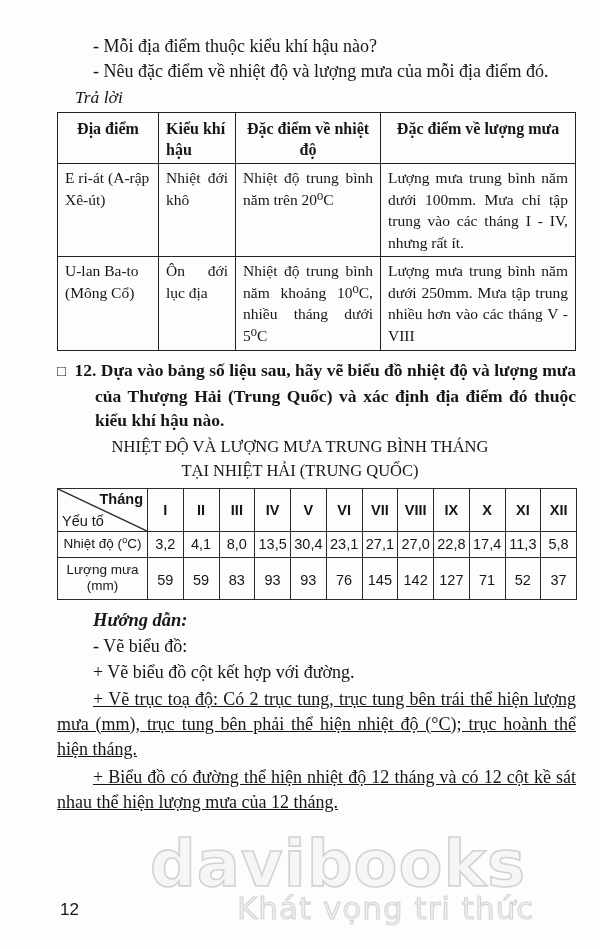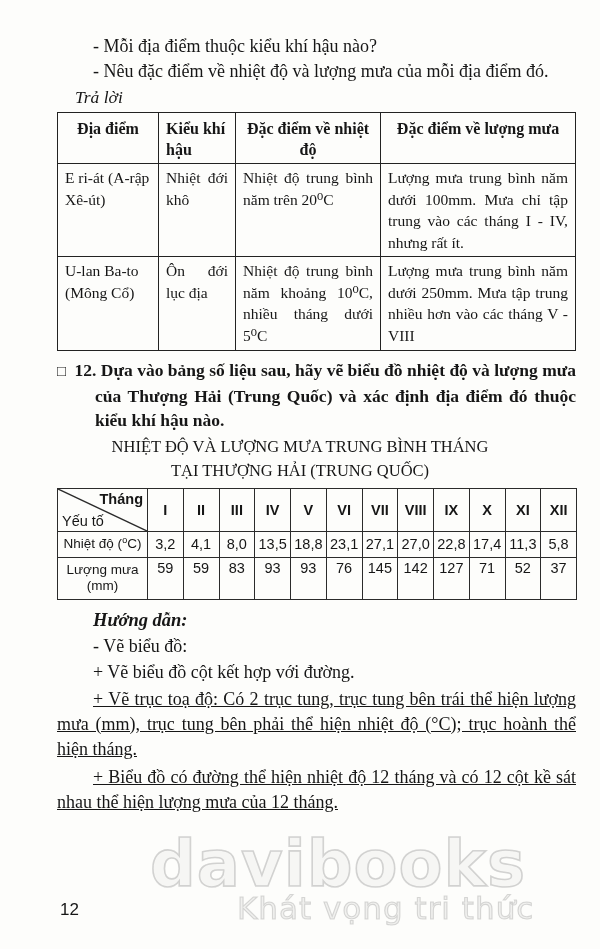--- a/index.html
+++ b/index.html
@@ -44,21 +44,21 @@
   table.monthly th,table.monthly td{border:1.5px solid #2b2b2b;text-align:center;padding:0;}
   .corner{position:relative;height:42px;}
   .corner svg{position:absolute;left:0;top:0;width:100%;height:100%;}
   .corner .c-top{position:absolute;top:2px;right:4px;font-weight:bold;font-size:14.5px;}
   .corner .c-bot{position:absolute;bottom:2px;left:4px;font-weight:normal;font-size:14.5px;}
   th.month{font-weight:bold;font-size:14.5px;}
   tr.trow{height:26px;}
   tr.rrow{height:42px;}
   td.rowlab{font-size:13.5px;line-height:16px;padding:2px 1px;vertical-align:middle;}
   td.val{font-size:14.5px;}
-  tr.rrow td.val{vertical-align:top;padding-top:2px;}
+  tr.rrow td.val{vertical-align:top;padding-top:14px;}
 
   
   .guide-head{margin:9px 0 0 93px;font-size:18.5px;line-height:23px;font-weight:bold;font-style:italic;}
   .guide-line{margin:2px 28px 0 93px;font-size:18px;line-height:24px;}
   .guide-para{margin:3px 24px 0 57px;font-size:18px;line-height:25px;text-align:justify;text-indent:36px;text-decoration:underline;}
 
   
   .page-num{position:absolute;left:60px;top:900px;font-family:"Liberation Sans","DejaVu Sans",sans-serif;font-size:17px;}
   .wm1{
     position:absolute;left:150px;top:832px;
@@ -109,21 +109,21 @@
       <td class="cell-just">Ôn đới lục địa</td>
       <td class="cell-just">Nhiệt độ trung bình năm khoảng 10⁰C, nhiều tháng dưới 5⁰C</td>
       <td class="cell-just">Lượng mưa trung bình năm dưới 250mm. Mưa tập trung nhiều hơn vào các tháng V - VIII</td>
     </tr>
   </tbody>
     </table>
 
   <p class="q12"><span class="bullet">□</span> <span>12. Dựa vào bảng số liệu sau, hãy vẽ biểu đồ nhiệt độ và lượng mưa của Thượng Hải (Trung Quốc) và xác định địa điểm đó thuộc kiểu khí hậu nào.</span></p>
 
   <p class="tbl-title">NHIỆT ĐỘ VÀ LƯỢNG MƯA TRUNG BÌNH THÁNG</p>
-  <p class="tbl-title">TẠI THƯỢNG HẢI (TRUNG QUỐC)</p>
+  <p class="tbl-title">TẠI NHIỆT HẢI (TRUNG QUỐC)</p>
 
   <table class="monthly">
     <colgroup>
       <col style="width:90px">
         <col>
         <col>
         <col>
         <col>
         <col>
         <col>
@@ -155,21 +155,21 @@
       <th class="month">X</th>
       <th class="month">XI</th>
       <th class="month">XII</th>
     </tr>
     <tr class="trow">
       <td class="rowlab">Nhiệt độ (⁰C)</td>
       <td class="val">3,2</td>
       <td class="val">4,1</td>
       <td class="val">8,0</td>
       <td class="val">13,5</td>
-      <td class="val">18,8</td>
+      <td class="val">30,4</td>
       <td class="val">23,1</td>
       <td class="val">27,1</td>
       <td class="val">27,0</td>
       <td class="val">22,8</td>
       <td class="val">17,4</td>
       <td class="val">11,3</td>
       <td class="val">5,8</td>
     </tr>
     <tr class="rrow">
       <td class="rowlab">Lượng mưa (mm)</td>

